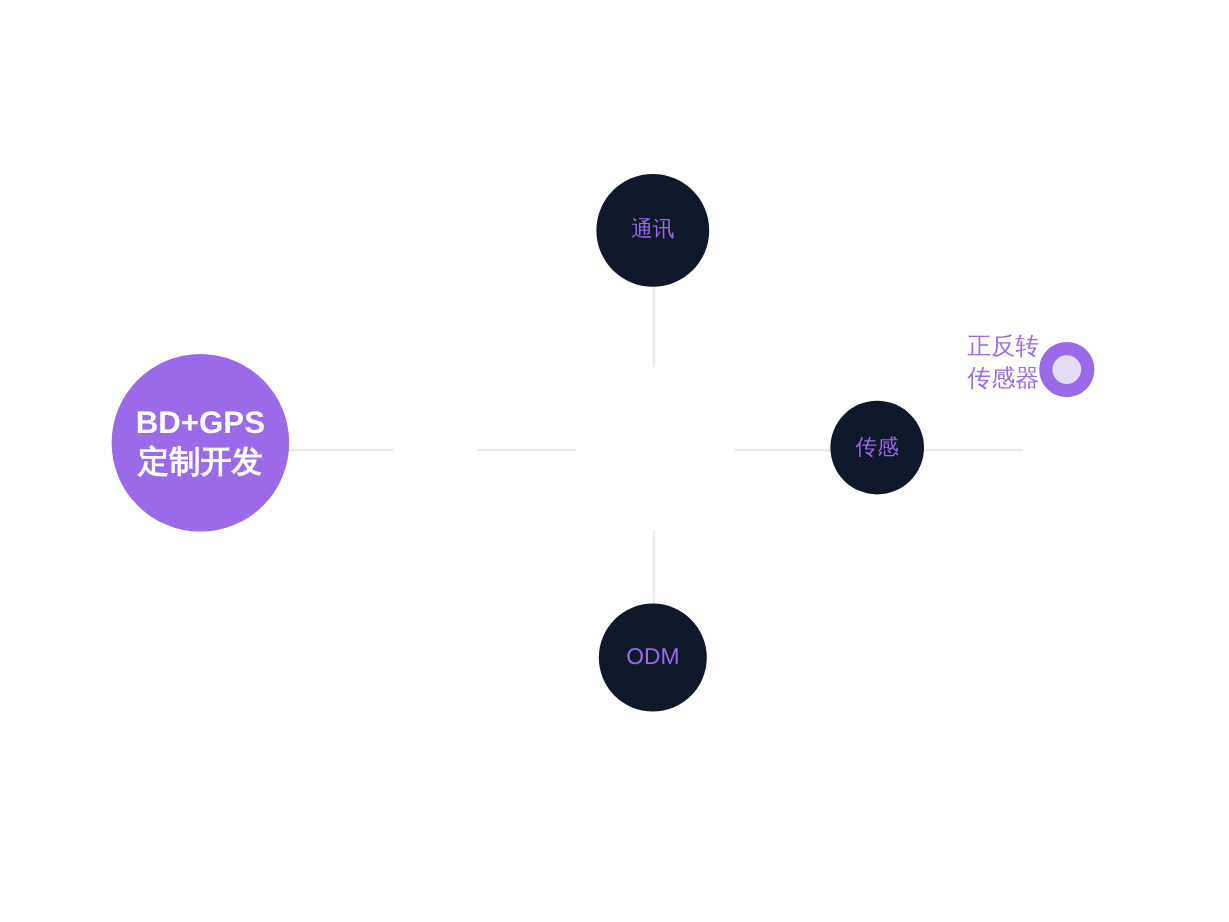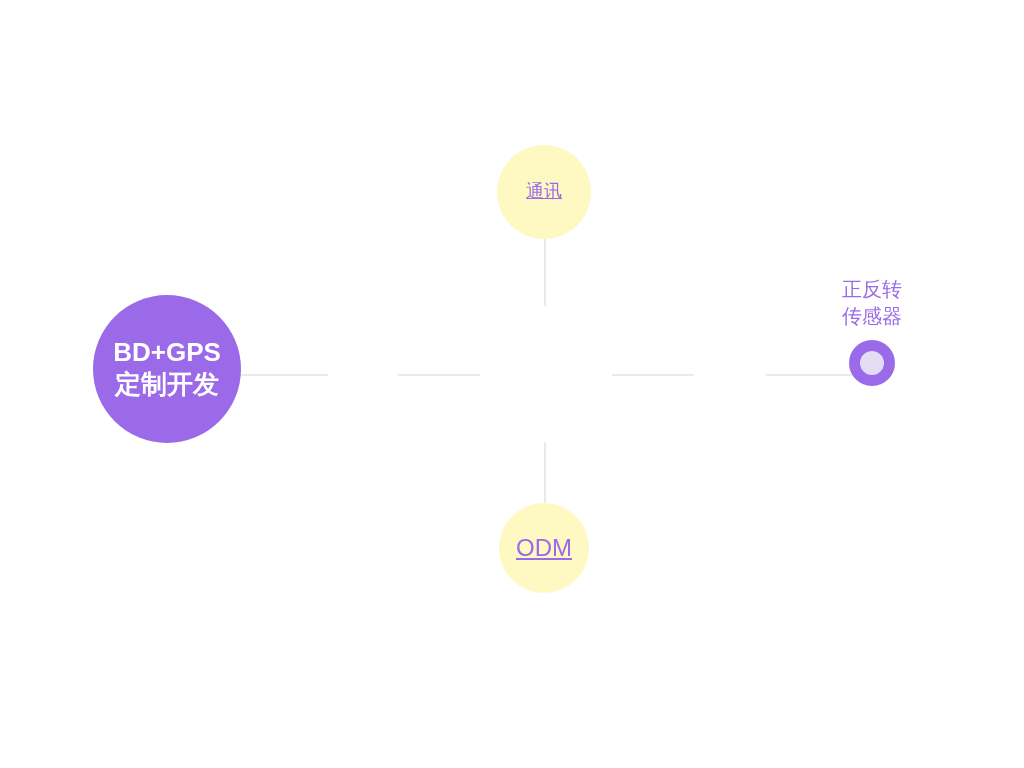--- a/index.html
+++ b/index.html
@@ -56,23 +56,22 @@
   }
 
   
   .node.hub {
     background: #9a6ae8;
     color: #ffffff;
     font-weight: bold;
   }
   
   .node.satellite {
-    background: #fef9c3;
+    background: #0f172a;
     color: #9a6ae8;
-    text-decoration: underline;
   }
 
   #node-positioning {
     left: 93px;  top: 295px;
     width: 148px; height: 148px;
     font-size: 26px;
   }
   #node-custom-dev {
     left: 473px; top: 300px;
     width: 146px; height: 146px;
@@ -89,34 +88,34 @@
     font-size: 18px;
   }
   #node-comms {
     left: 497px; top: 145px;
     width: 94px;  height: 94px;
     font-size: 18px;
   }
   #node-odm {
     left: 499px; top: 503px;
     width: 90px;  height: 90px;
-    font-size: 24px;
+    font-size: 19px;
     text-align: right;
   }
 
   .node-line { display: block; white-space: nowrap; }
 
   
   #sensor-item {
     position: absolute;
     left: 806px;
     top: 276px;
     width: 132px;
     display: flex;
-    flex-direction: column;
+    flex-direction: row;
     align-items: center;
   }
   #sensor-label {
     color: #9a6ae8;
     font-size: 20px;
     line-height: 1.35;
     text-align: center;
     white-space: pre-line;
     margin-bottom: 10px;
   }
@@ -149,20 +148,23 @@
 
   <div class="node satellite" id="node-comms">
     <span class="node-line">通讯</span>
   </div>
 
 
   <div class="node satellite" id="node-odm">
     <span class="node-line">ODM</span>
   </div>
 
+  <div class="node satellite" id="node-sensing">
+    <span class="node-line">传感</span>
+  </div>
 
   <div id="sensor-item">
     <div id="sensor-label">正反转
 传感器</div>
     <div id="sensor-ring"></div>
   </div>
 
 </div>
 
 </body></html>

